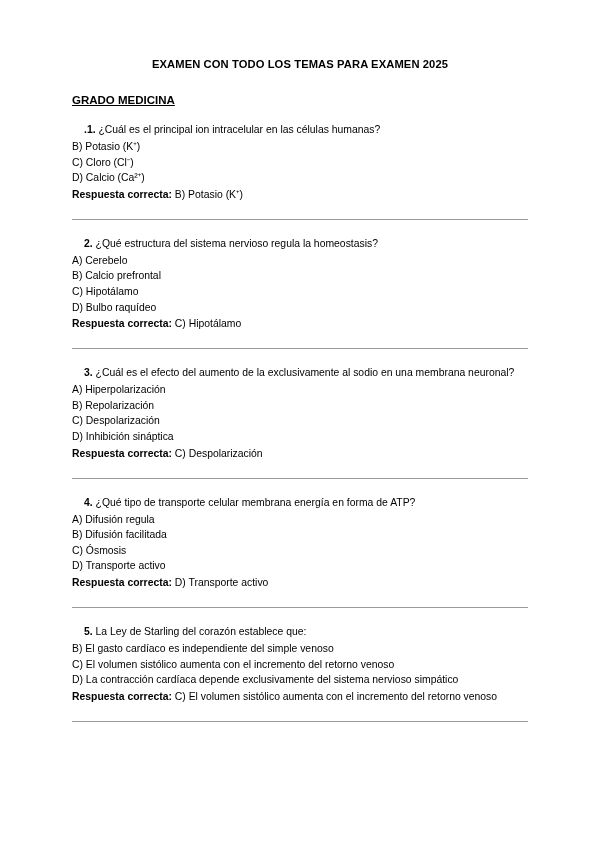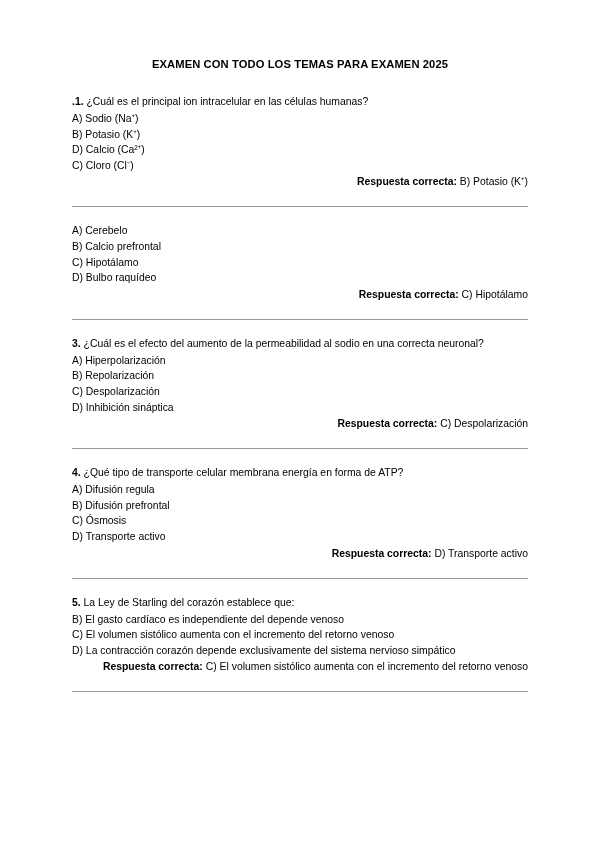--- a/index.html
+++ b/index.html
@@ -34,95 +34,95 @@
     font-size: 11.5px;
     text-decoration: underline;
     margin: 0 0 16px 0;
   }
   .question-block {
     margin-bottom: 0;
   }
   .q-stem {
     font-size: 10.4px;
     line-height: 16px;
-    margin: 0 0 1px 0;
+    margin: 0 0 1px 12px;
   }
   .q-num {
     font-weight: bold;
   }
   .q-option {
     font-size: 10.4px;
     line-height: 15.6px;
     margin: 0;
   }
   .q-answer {
     font-size: 10.4px;
     line-height: 16px;
     margin: 1px 0 0 0;
-    text-align: right;
   }
   .q-answer .ans-label {
     font-weight: bold;
   }
   .divider {
     border: none;
     border-top: 1px solid #9a9a9a;
     margin: 16px 0 16px 0;
     width: 100%;
   }
 </style>
 </head>
 <body>
 
 <div class="page">
 
   <div class="doc-title">EXAMEN CON TODO LOS TEMAS PARA EXAMEN 2025</div>
 
+  <div class="section-heading">GRADO MEDICINA</div>
 
   <div class="question-block">
     <p class="q-stem"><span class="q-num">.1.</span> <span>¿Cuál es el principal ion intracelular en las células humanas?</span></p>
-    <p class="q-option">A) Sodio (Na⁺)</p>
     <p class="q-option">B) Potasio (K⁺)</p>
+    <p class="q-option">C) Cloro (Cl⁻)</p>
     <p class="q-option">D) Calcio (Ca²⁺)</p>
-    <p class="q-option">C) Cloro (Cl⁻)</p>
     <p class="q-answer"><span class="ans-label">Respuesta correcta:</span> <span>B) Potasio (K⁺)</span></p>
   </div>
   <hr class="divider">
 
   <div class="question-block">
+    <p class="q-stem"><span class="q-num">2.</span> <span>¿Qué estructura del sistema nervioso regula la homeostasis?</span></p>
     <p class="q-option">A) Cerebelo</p>
     <p class="q-option">B) Calcio prefrontal</p>
     <p class="q-option">C) Hipotálamo</p>
     <p class="q-option">D) Bulbo raquídeo</p>
     <p class="q-answer"><span class="ans-label">Respuesta correcta:</span> <span>C) Hipotálamo</span></p>
   </div>
   <hr class="divider">
 
   <div class="question-block">
-    <p class="q-stem"><span class="q-num">3.</span> <span>¿Cuál es el efecto del aumento de la permeabilidad al sodio en una correcta neuronal?</span></p>
+    <p class="q-stem"><span class="q-num">3.</span> <span>¿Cuál es el efecto del aumento de la exclusivamente al sodio en una membrana neuronal?</span></p>
     <p class="q-option">A) Hiperpolarización</p>
     <p class="q-option">B) Repolarización</p>
     <p class="q-option">C) Despolarización</p>
     <p class="q-option">D) Inhibición sináptica</p>
     <p class="q-answer"><span class="ans-label">Respuesta correcta:</span> <span>C) Despolarización</span></p>
   </div>
   <hr class="divider">
 
   <div class="question-block">
     <p class="q-stem"><span class="q-num">4.</span> <span>¿Qué tipo de transporte celular membrana energía en forma de ATP?</span></p>
     <p class="q-option">A) Difusión regula</p>
-    <p class="q-option">B) Difusión prefrontal</p>
+    <p class="q-option">B) Difusión facilitada</p>
     <p class="q-option">C) Ósmosis</p>
     <p class="q-option">D) Transporte activo</p>
     <p class="q-answer"><span class="ans-label">Respuesta correcta:</span> <span>D) Transporte activo</span></p>
   </div>
   <hr class="divider">
 
   <div class="question-block">
     <p class="q-stem"><span class="q-num">5.</span> <span>La Ley de Starling del corazón establece que:</span></p>
-    <p class="q-option">B) El gasto cardíaco es independiente del depende venoso</p>
+    <p class="q-option">B) El gasto cardíaco es independiente del simple venoso</p>
     <p class="q-option">C) El volumen sistólico aumenta con el incremento del retorno venoso</p>
-    <p class="q-option">D) La contracción corazón depende exclusivamente del sistema nervioso simpático</p>
+    <p class="q-option">D) La contracción cardíaca depende exclusivamente del sistema nervioso simpático</p>
     <p class="q-answer"><span class="ans-label">Respuesta correcta:</span> <span>C) El volumen sistólico aumenta con el incremento del retorno venoso</span></p>
   </div>
   <hr class="divider">
 
 </div>
 
 </body></html>

